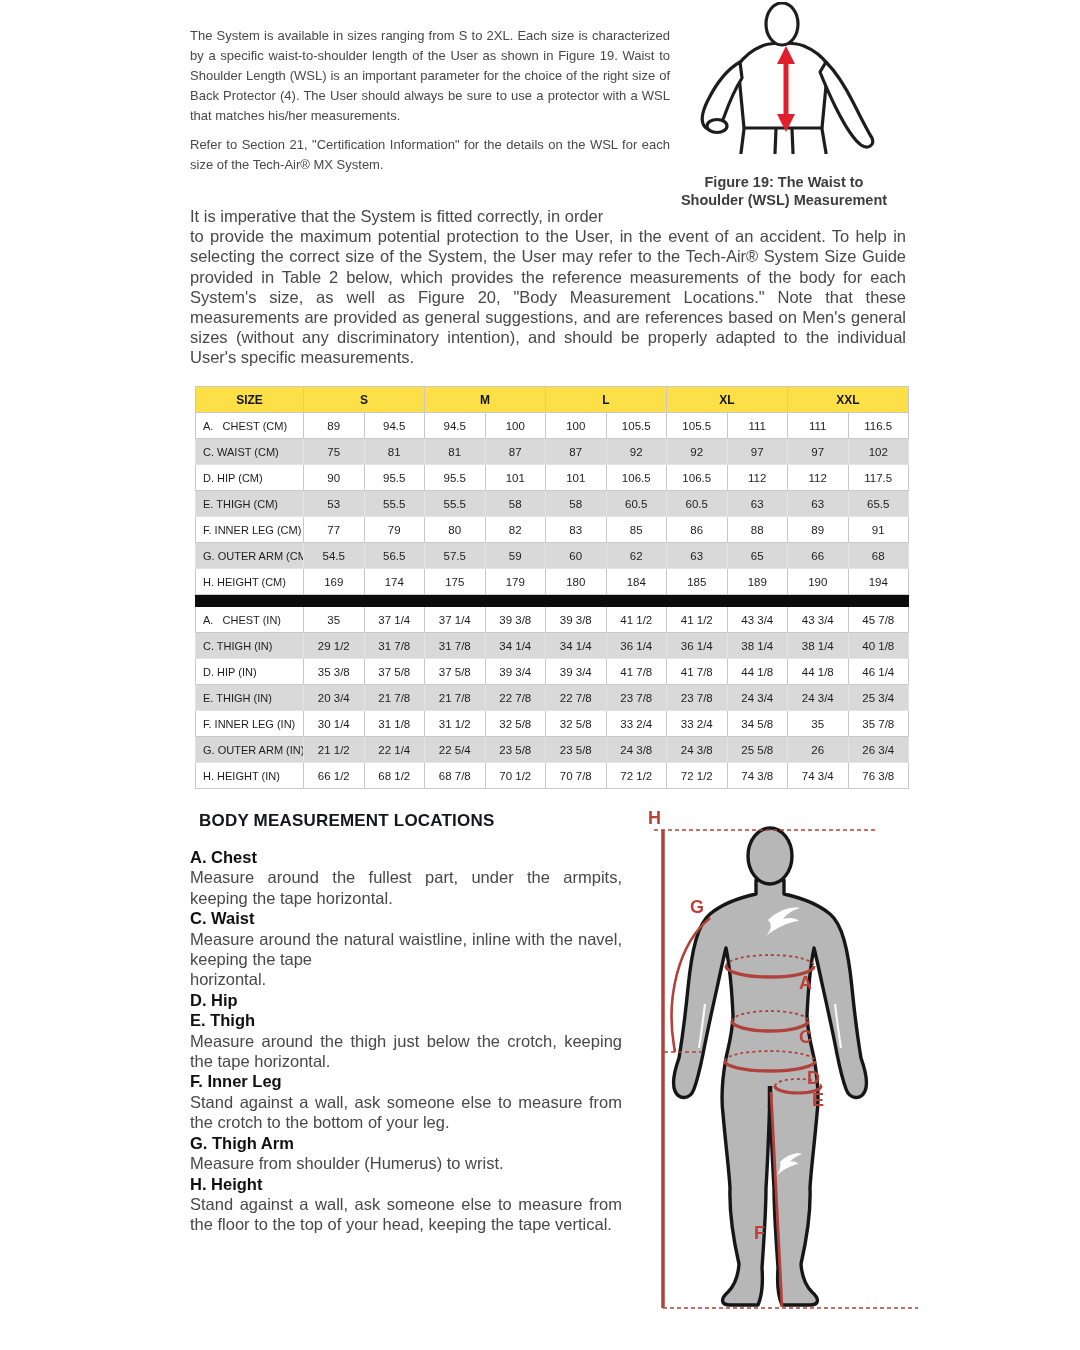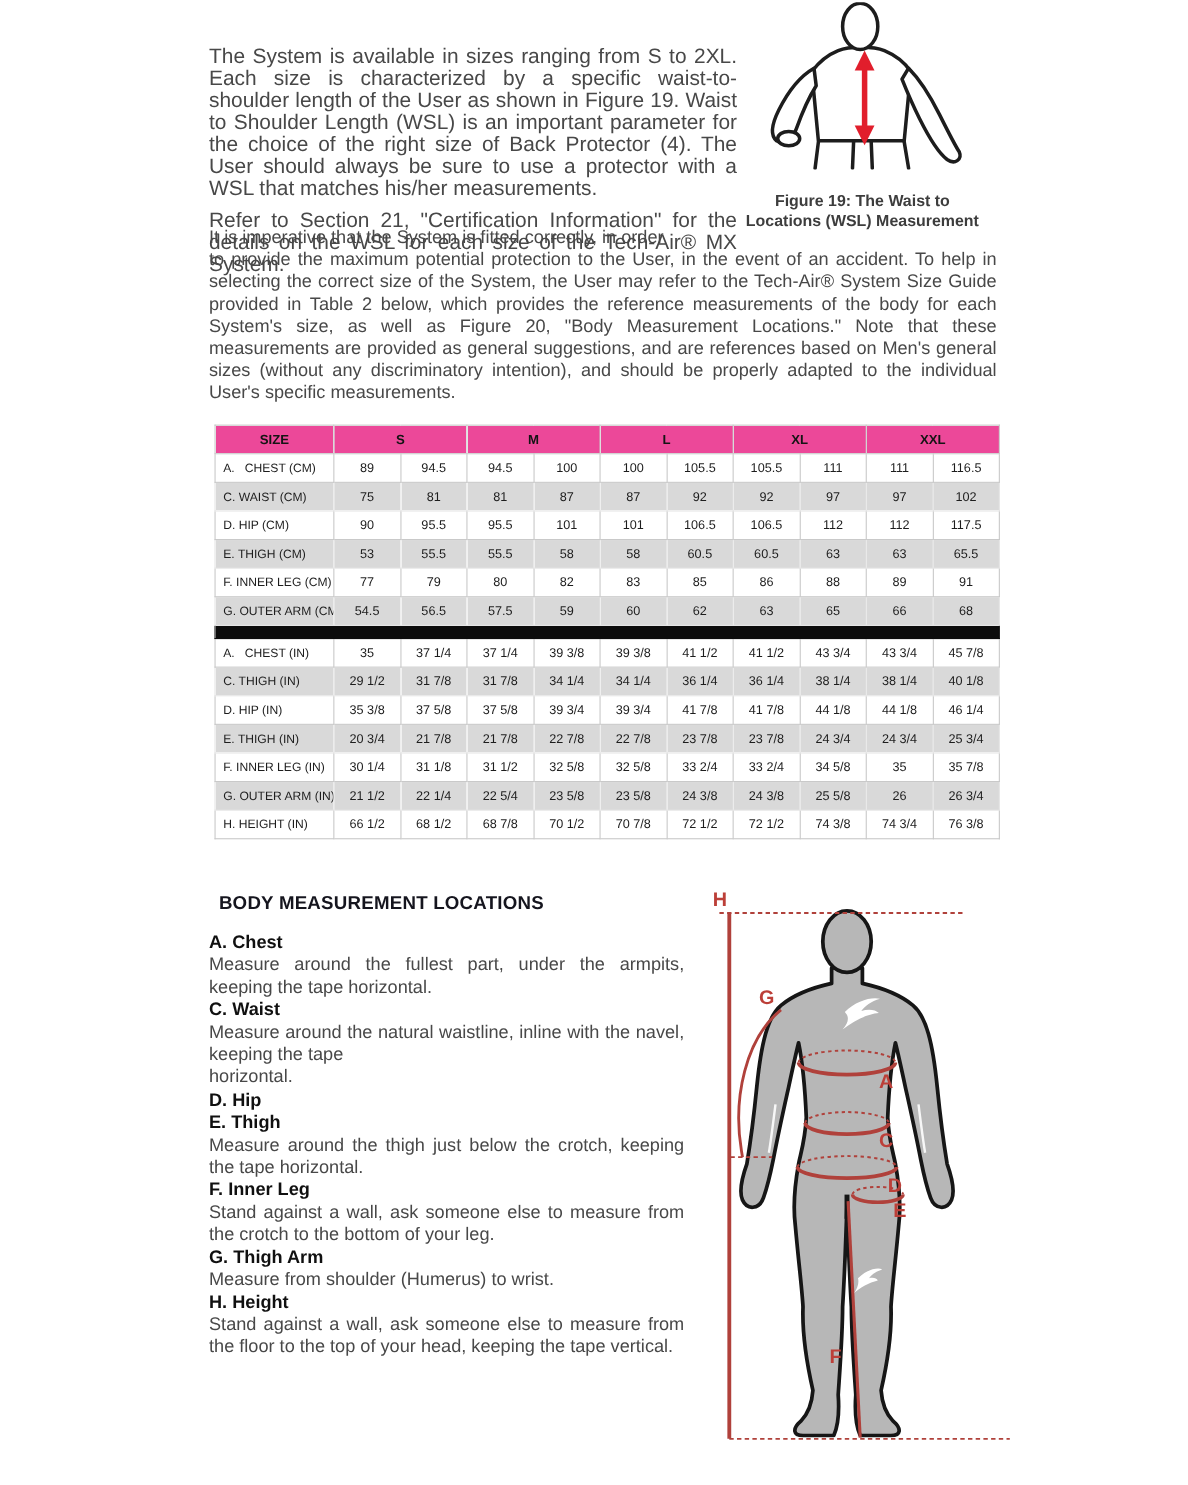--- a/index.html
+++ b/index.html
@@ -1,38 +1,38 @@
 <!DOCTYPE html>
 <html><head>
 <meta charset="utf-8">
 <style>
   html,body{margin:0;padding:0;background:#fff;}
   .page{position:relative;width:1080px;height:1350px;background:#ffffff;
         font-family:"Liberation Sans",sans-serif;color:#484848;overflow:hidden;}
 
   
-  .intro{position:absolute;left:190px;top:26px;width:480px;font-size:19px;
-         line-height:20px;text-align:justify;margin-top:16px;}
+  .intro{position:absolute;left:190px;top:26px;width:480px;font-size:13px;
+         line-height:20px;text-align:justify;}
   .intro p{margin:0;}
   .intro p + p{margin-top:9px;}
 
   
   .fig19{position:absolute;left:655px;top:2px;width:258px;text-align:center;}
   .fig19-caption{margin-top:16px;font-weight:bold;font-size:14.5px;line-height:17.5px;color:#3d3d3d;}
 
   
   .p3{position:absolute;left:190px;top:206px;width:716px;font-size:16.5px;
       line-height:20.2px;text-align:justify;}
 
   
   table.size{position:absolute;left:195px;top:386px;width:714px;border-collapse:collapse;
              table-layout:fixed;font-size:11.5px;color:#1d1d1d;}
   table.size th,table.size td{border:1px solid #c9c9c9;text-align:center;height:25px;padding:0;
              font-weight:normal;overflow:hidden;}
-  table.size thead th{background:#ec4899;font-weight:bold;font-size:12px;color:#141414;}
+  table.size thead th{background:#fde047;font-weight:bold;font-size:12px;color:#141414;}
   table.size td.lbl{text-align:left;padding-left:7px;white-space:pre;font-size:11px;}
   table.size tr.shade td{background:#d9d9d9;border-color:#e4e4e4;}
   table.size tbody.sep td{background:#0c0c0c;height:11px;border:1px solid #0c0c0c;}
 
   
   .bm-title{position:absolute;left:199px;top:811px;font-size:17px;font-weight:bold;
             color:#15151e;letter-spacing:.2px;}
   .bm-items{position:absolute;left:190px;top:847px;width:432px;font-size:16.5px;line-height:20.4px;}
   .bm-term{font-weight:bold;color:#101010;}
   .bm-desc{text-align:justify;white-space:pre-line;color:#484848;}
@@ -69,21 +69,21 @@
       </g>
 
       <g fill="#e11e2c" stroke="none">
         <rect x="119.5" y="58" width="5" height="58"></rect>
         <path d="M122,44 L113,62 L131,62 Z"></path>
         <path d="M122,130 L113,112 L131,112 Z"></path>
       </g>
     </svg>
     <div class="fig19-caption">
       <div>Figure 19: The Waist to</div>
-      <div>Locations (WSL) Measurement</div>
+      <div>Shoulder (WSL) Measurement</div>
     </div>
   </div>
 
   <div class="p3">
     <span>It is imperative that the System is fitted correctly, in order</span><br>
     <span>to provide the maximum potential protection to the User, in the event of an accident. To help in selecting the correct size of the System, the User may refer to the Tech-Air® System Size Guide provided in Table 2 below, which provides the reference measurements of the body for each System's size, as well as Figure 20, "Body Measurement Locations." Note that these measurements are provided as general suggestions, and are references based on Men's general sizes (without any discriminatory intention), and should be properly adapted to the individual User's specific measurements.</span>
   </div>
 
   <table class="size">
     <colgroup>
@@ -180,20 +180,33 @@
           <td>54.5</td>
           <td>56.5</td>
           <td>57.5</td>
           <td>59</td>
           <td>60</td>
           <td>62</td>
           <td>63</td>
           <td>65</td>
           <td>66</td>
           <td>68</td>
+        </tr>
+        <tr>
+          <td class="lbl">H. HEIGHT (CM)</td>
+          <td>169</td>
+          <td>174</td>
+          <td>175</td>
+          <td>179</td>
+          <td>180</td>
+          <td>184</td>
+          <td>185</td>
+          <td>189</td>
+          <td>190</td>
+          <td>194</td>
         </tr>
       </tbody>
     <tbody class="sep">
       <tr>
           <td colspan="11"></td>
         </tr>
     </tbody>
     <tbody id="in-body">
         <tr>
           <td class="lbl">A.   CHEST (IN)</td>

